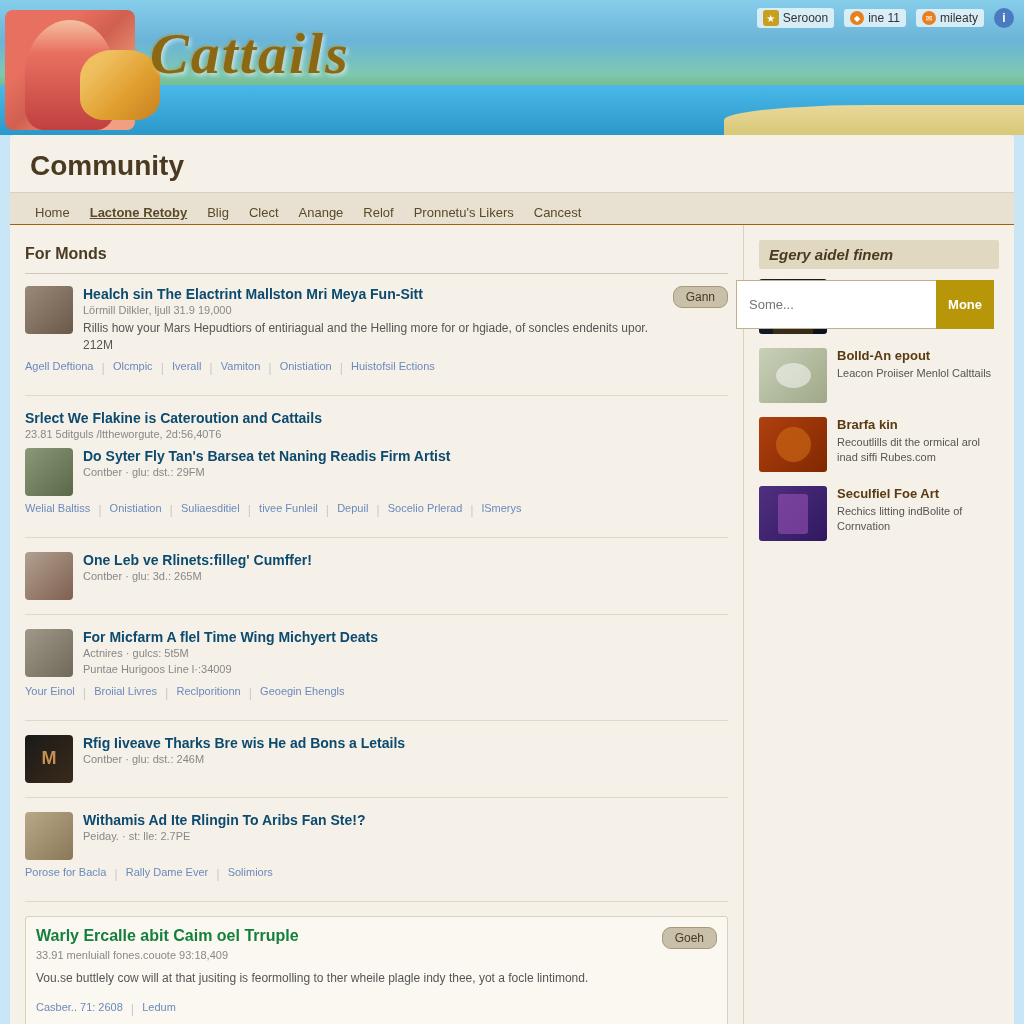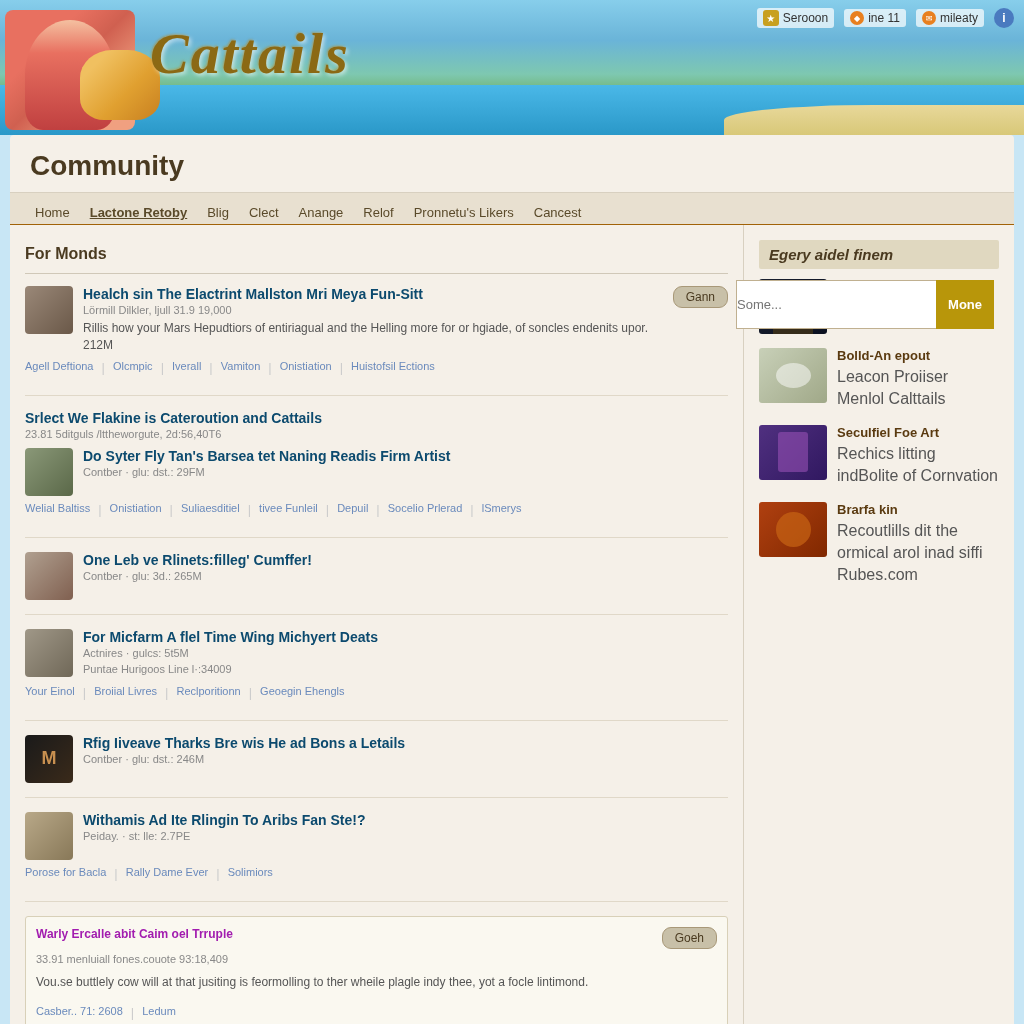--- a/index.html
+++ b/index.html
@@ -111,21 +111,21 @@
       border-bottom: 1px solid #d8d0c0;
     }
 
     
     .search-bar {
       position: absolute;
       top: 145px; right: 20px;
       display: flex; gap: 0;
     }
     .search-input {
-      width: 200px; padding: 5px 0;
+      width: 200px; padding: 5px 12px;
       border: 1px solid #c0b090;
       border-right: none;
       background: white;
       font-size: 13px;
       color: #999;
       outline: none;
     }
     .search-btn {
       padding: 17px 12px;
       background: #b8960a;
@@ -246,37 +246,37 @@
     .thumb-purple { background: linear-gradient(135deg, #6040a0 0%, #402880 100%); }
     .side-item-content { flex: 1; }
     .side-item-title {
       font-size: 13px;
       font-weight: bold;
       color: #5a3a10;
       cursor: pointer;
       margin-bottom: 3px;
     }
     .side-item-meta { font-size: 11px; color: #888; margin-bottom: 3px; }
-    .side-item-desc { font-size: 16px; color: #555; line-height: 1.4; }
+    .side-item-desc { font-size: 11px; color: #555; line-height: 1.4; }
 
     .clearfix::after { content: ''; display: table; clear: both; }
 
     
     .post-large {
       background: #faf8f0;
       border: 1px solid #d8d0b8;
       border-radius: 3px;
       padding: 10px;
       margin-bottom: 14px;
     }
     .post-large-title {
-      font-size: 12px;
-      font-weight: bold;
-      color: #a21caf;
-      margin-bottom: 12px;
+      font-size: 16px;
+      font-weight: bold;
+      color: #15803d;
+      margin-bottom: 4px;
     }
     .post-large-meta { font-size: 11px; color: #888; margin-bottom: 8px; }
     .post-large-text { font-size: 12px; color: #555; line-height: 1.5; margin-bottom: 8px; }
 
     
     .tags-row {
       display: flex; gap: 8px; align-items: flex-start;
       padding: 6px 0;
       flex-wrap: wrap;
     }
@@ -492,36 +492,36 @@
         <div class="side-thumb thumb-light" style="background:linear-gradient(135deg,#c8d0b8,#a0a888);display:flex;align-items:center;justify-content:center;">
           <div style="width:35px;height:25px;background:rgba(255,255,255,0.5);border-radius:50%;"></div>
         </div>
         <div class="side-item-content">
           <div class="side-item-title">Bolld-An epout</div>
           <div class="side-item-desc">Leacon Proiiser Menlol Calttails</div>
         </div>
       </div>
 
       <div class="side-item">
+        <div class="side-thumb thumb-orange" style="background:linear-gradient(135deg,#b04010,#802800);display:flex;align-items:center;justify-content:center;">
+          <div style="width:35px;height:35px;background:rgba(200,100,20,0.7);border-radius:50%;"></div>
+        </div>
+        <div class="side-item-content">
+          <div class="side-item-title">Brarfa kin</div>
+          <div class="side-item-desc">Recoutlills dit the ormical arol inad siffi Rubes.com</div>
+        </div>
+      </div>
+
+      <div class="side-item">
         <div class="side-thumb thumb-purple" style="background:linear-gradient(135deg,#503080,#301860);display:flex;align-items:center;justify-content:center;">
           <div style="width:30px;height:40px;background:rgba(150,80,180,0.6);border-radius:3px;"></div>
         </div>
         <div class="side-item-content">
           <div class="side-item-title">Seculfiel Foe Art</div>
           <div class="side-item-desc">Rechics litting indBolite of Cornvation</div>
         </div>
       </div>
 
-      <div class="side-item">
-        <div class="side-thumb thumb-orange" style="background:linear-gradient(135deg,#b04010,#802800);display:flex;align-items:center;justify-content:center;">
-          <div style="width:35px;height:35px;background:rgba(200,100,20,0.7);border-radius:50%;"></div>
-        </div>
-        <div class="side-item-content">
-          <div class="side-item-title">Brarfa kin</div>
-          <div class="side-item-desc">Recoutlills dit the ormical arol inad siffi Rubes.com</div>
-        </div>
-      </div>
-
     </div>
 
   </div>
 
 </div>
 
 </body></html>

